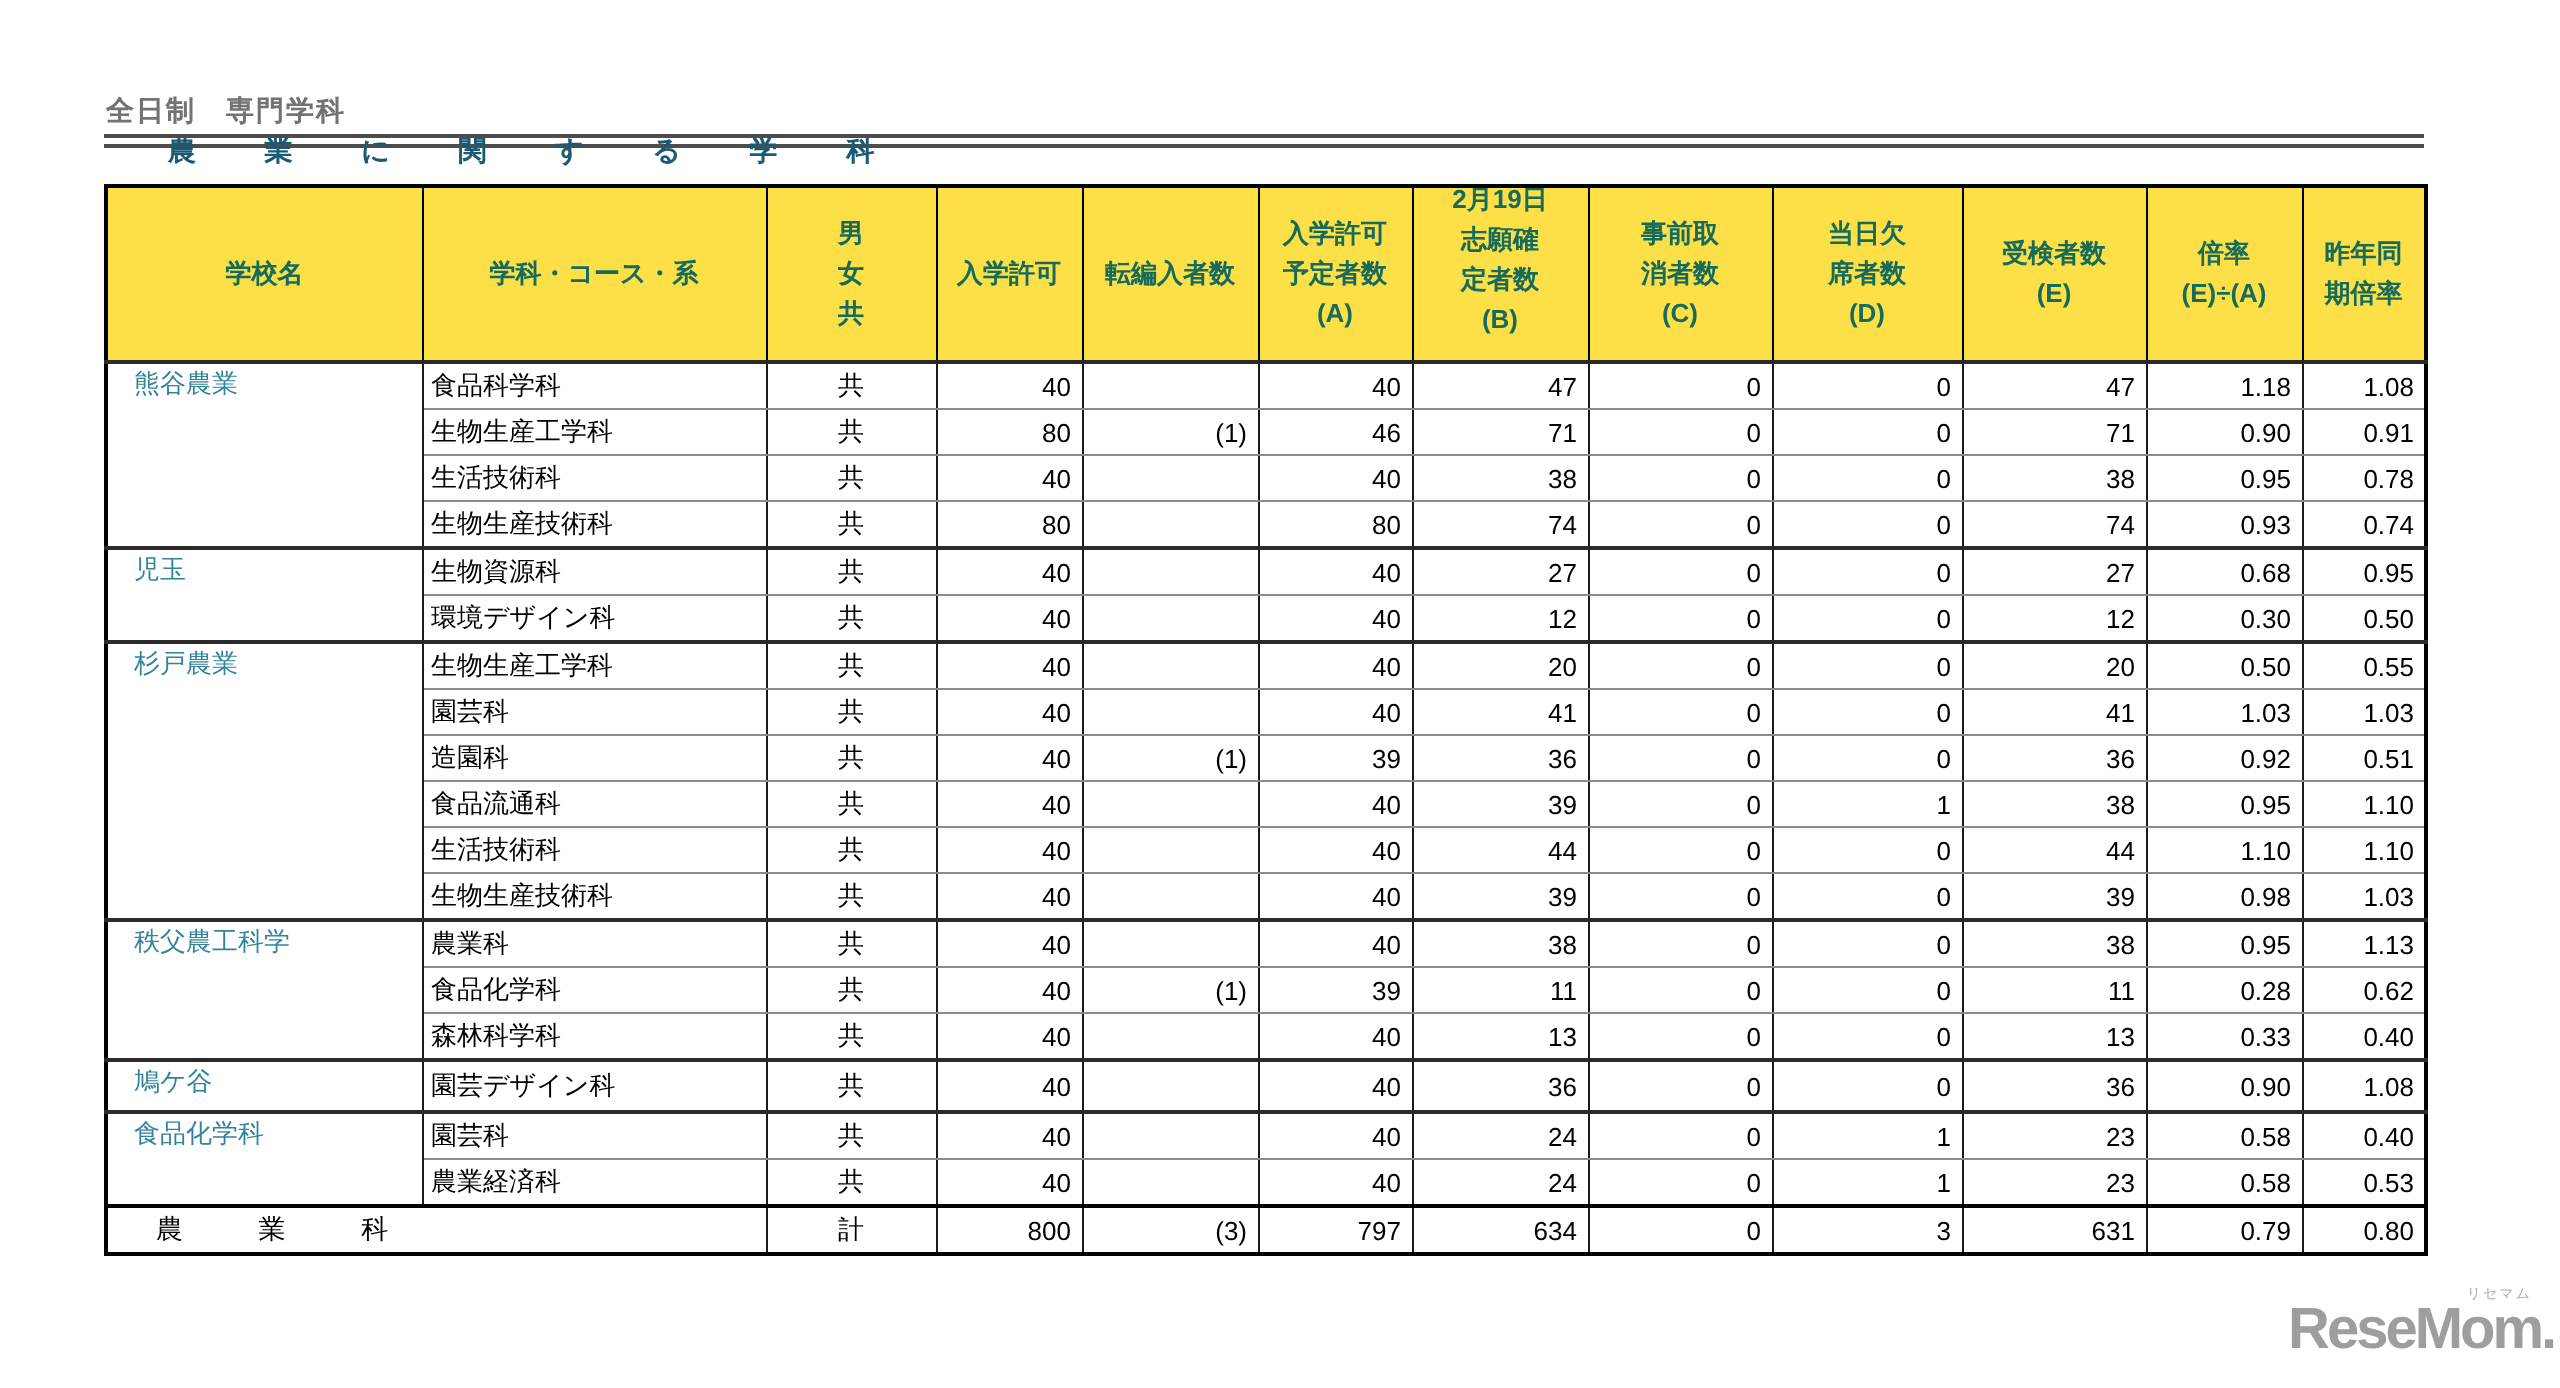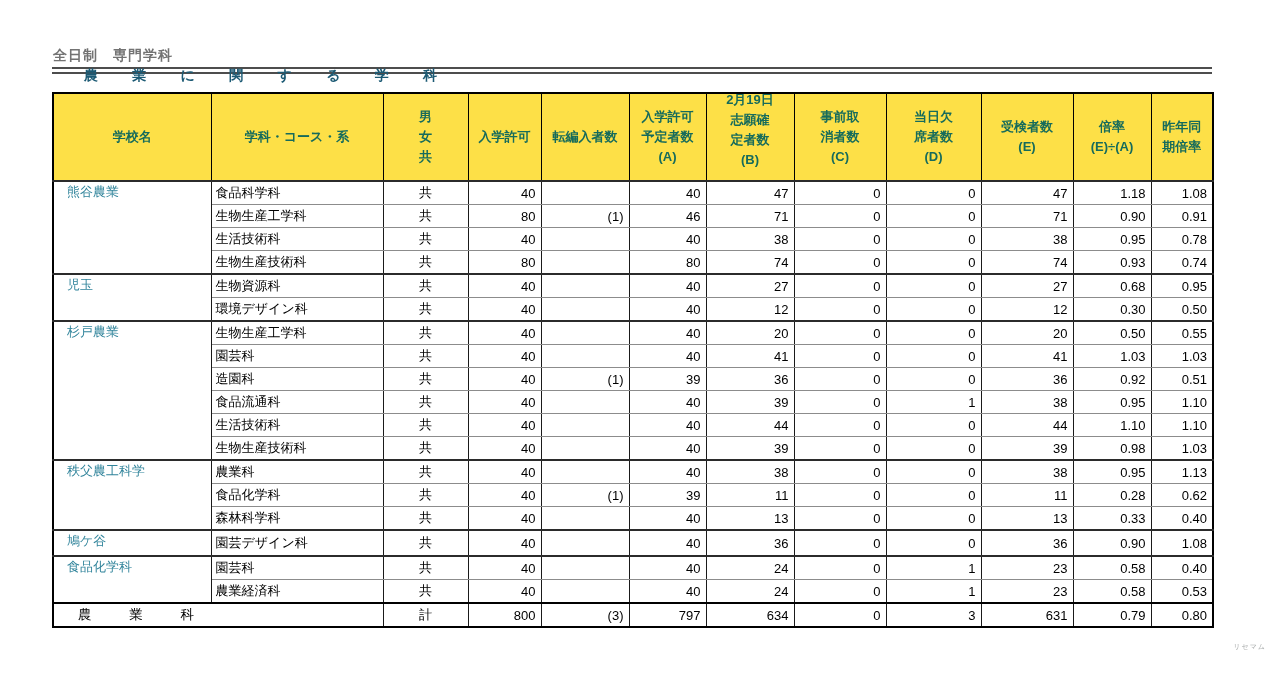--- a/index.html
+++ b/index.html
@@ -374,15 +374,16 @@
           <td class="num">3</td>
           <td class="num">631</td>
           <td class="num">0.79</td>
           <td class="num">0.80</td>
         </tr>
       </tbody>
   </table>
 
   <div class="logo">
     <span class="ruby">リセマム</span>
+    <span class="logo-text">ReseMom.</span>
   </div>
 
 </div>
 
 </body></html>

